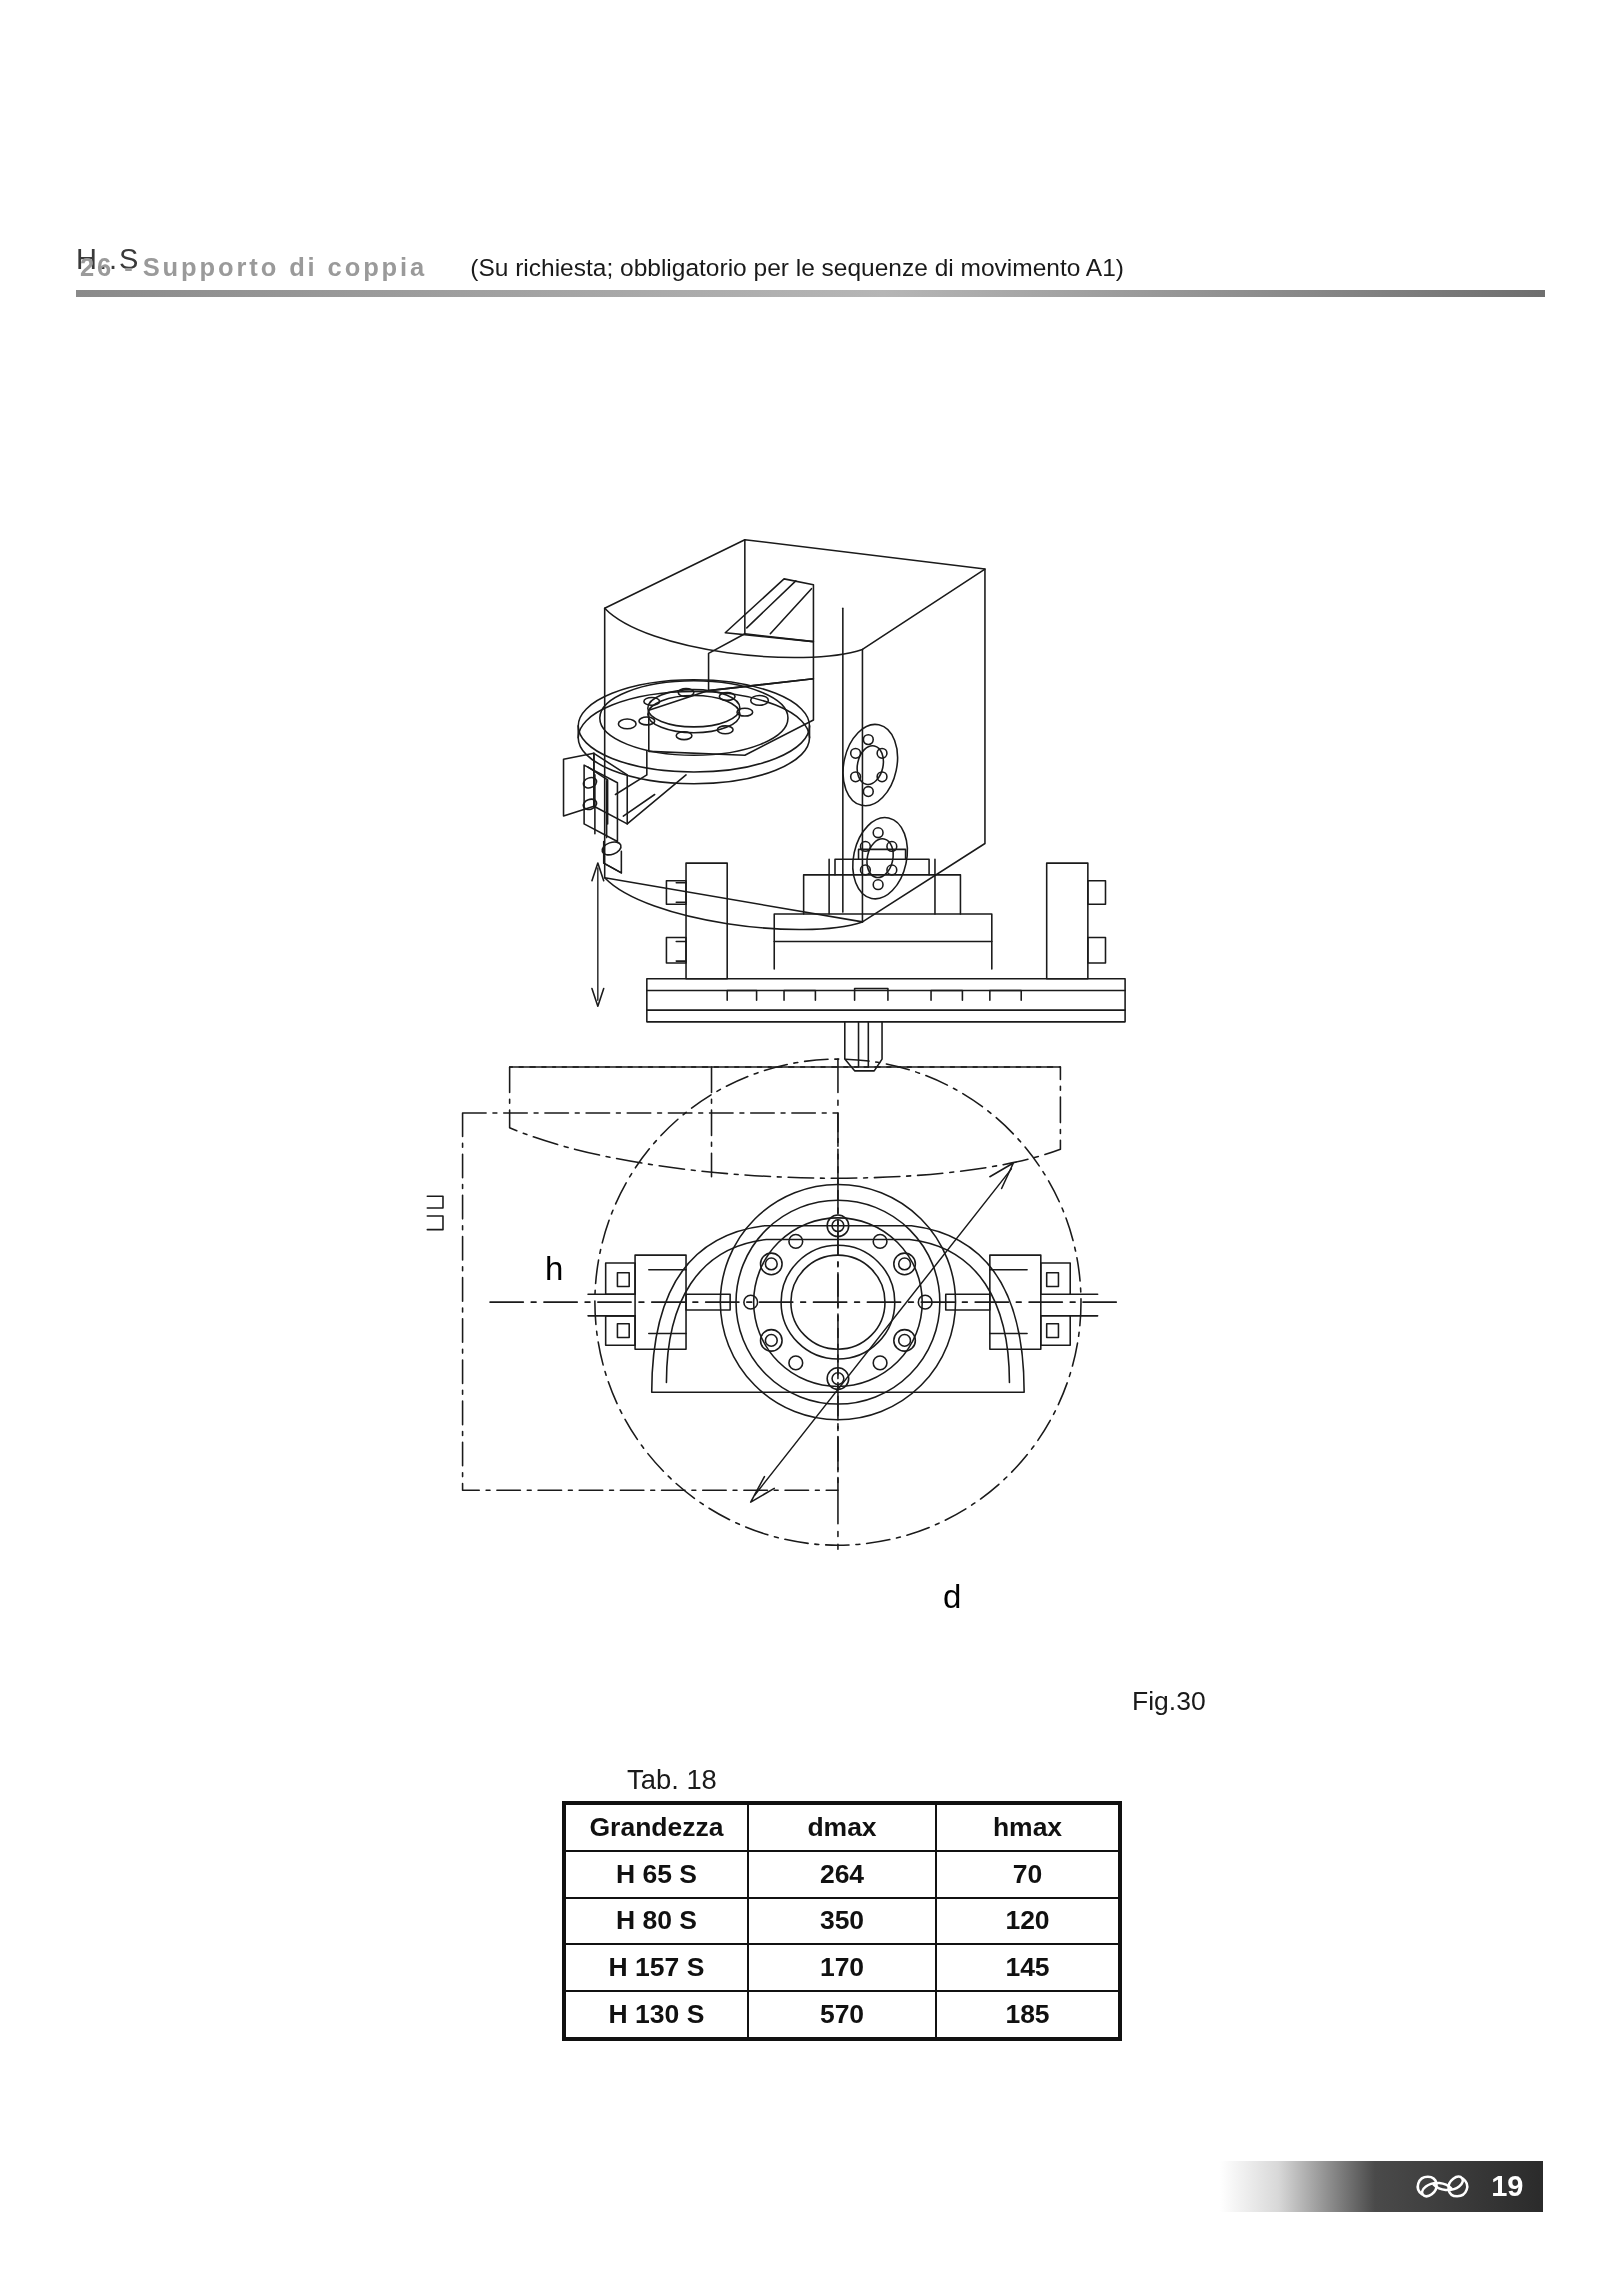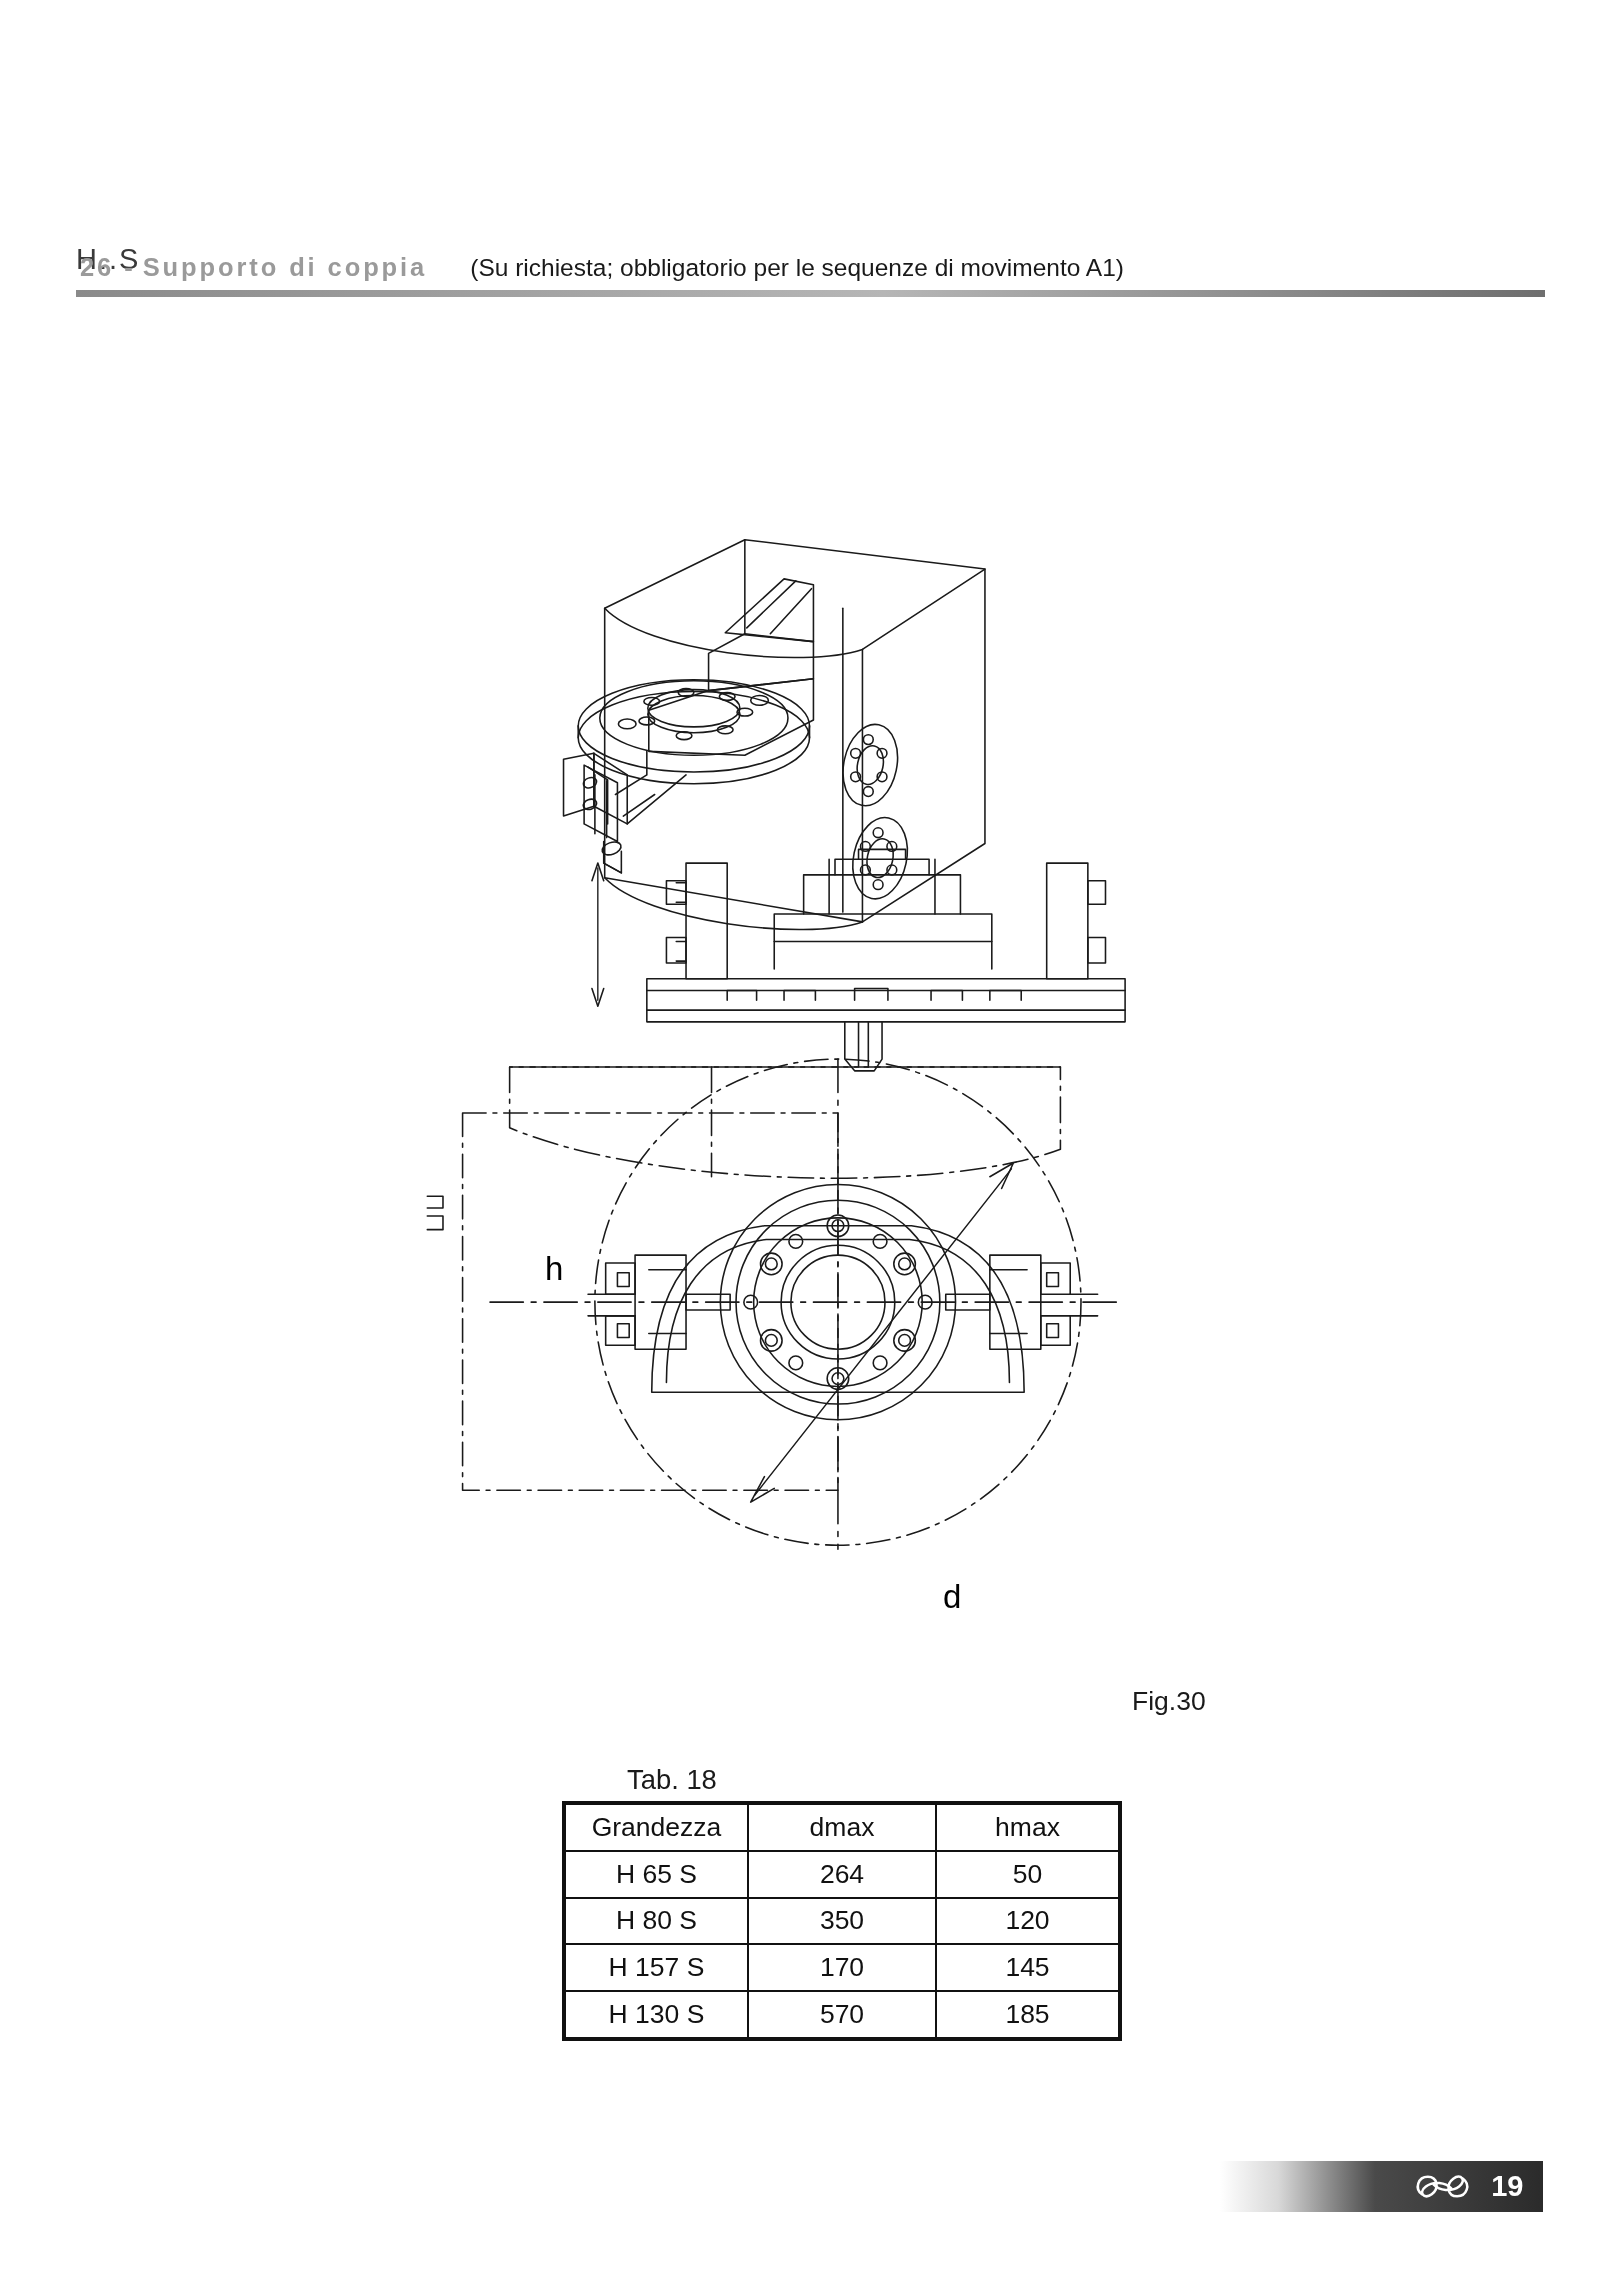--- a/index.html
+++ b/index.html
@@ -120,21 +120,21 @@
     position: absolute;
     left: 564px;
     top: 1803px;
     border-collapse: collapse;
     font-size: 26.5px;
   }
   .data-table th, .data-table td {
     border: 2px solid #111;
     text-align: center;
     padding: 6.9px 0;
-    font-weight: normal;
+    font-weight: bold;
     color: #111;
   }
   .data-table th:nth-child(1), .data-table td:nth-child(1) { width: 181px; }
   .data-table th:nth-child(2), .data-table td:nth-child(2) { width: 186px; }
   .data-table th:nth-child(3), .data-table td:nth-child(3) { width: 181px; }
   .data-table { box-shadow: 0 0 0 2px #111; }
 
   
   .footer {
     position: absolute;
@@ -378,21 +378,21 @@
     <tr>
       <th>Grandezza</th>
       <th>dmax</th>
       <th>hmax</th>
     </tr>
   </thead>
   <tbody>
     <tr>
       <td>H 65 S</td>
       <td>264</td>
-      <td>50</td>
+      <td>70</td>
     </tr>
     <tr>
       <td>H 80 S</td>
       <td>350</td>
       <td>120</td>
     </tr>
     <tr>
       <td>H 157 S</td>
       <td>170</td>
       <td>145</td>

